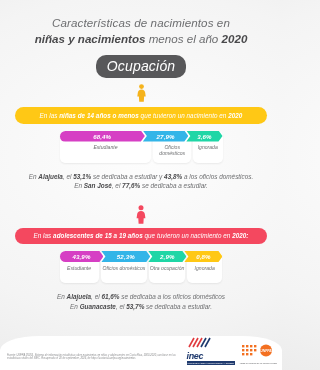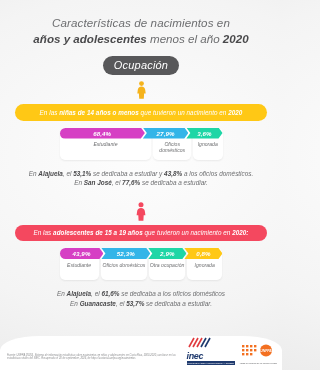--- a/index.html
+++ b/index.html
@@ -15,21 +15,21 @@
   
   .title-wrap { text-align:center; padding-top:16px; }
   .title-l1 { font-size:11.6px; color:#6d6e70; letter-spacing:.1px; line-height:14px; }
   .title-l2 { font-size:11.6px; color:#6d6e70; line-height:15px; margin-top:1px; }
   .title-l2 b { color:#4a4a4c; font-weight:bold; }
 
   
   .pill-wrap { text-align:center; margin-top:9px; }
   .pill {
     display:inline-block; background:#58585a; color:#fff;
-    font-size:11px; padding:3px 11px 4px; border-radius:10px; letter-spacing:.2px;
+    font-size:14px; padding:3px 11px 4px; border-radius:10px; letter-spacing:.2px;
   }
 
   
   .fig-wrap { text-align:center; margin-top:6px; height:18px; }
   .fig-wrap svg { display:inline-block; }
   .fig-wrap2 { text-align:center; margin-top:0px; height:20px; }
 
   
   .banner {
     margin:5px auto 0; width:252px; border-radius:9px;
@@ -81,21 +81,21 @@
   .unfpa-sub { font-size:1.9px; color:#6d6e70; line-height:2.6px; margin-top:1px; text-align:center; }
 </style>
 </head>
 <body>
 
 <div class="page">
 
   <div class="title-wrap">
     <div class="title-l1">Características de nacimientos en</div>
     <div class="title-l2">
-      <b>años y adolescentes</b><span> menos el año </span><b>2020</b>
+      <b>niñas y nacimientos</b><span> menos el año </span><b>2020</b>
     </div>
   </div>
 
   <div class="pill-wrap">
     <span class="pill">Ocupación</span>
   </div>
 
   <div class="fig-wrap">
     <svg width="13" height="18" viewBox="0 0 13 18">
       <circle cx="6.5" cy="2.6" r="2.4" fill="#f5b31c"></circle>

